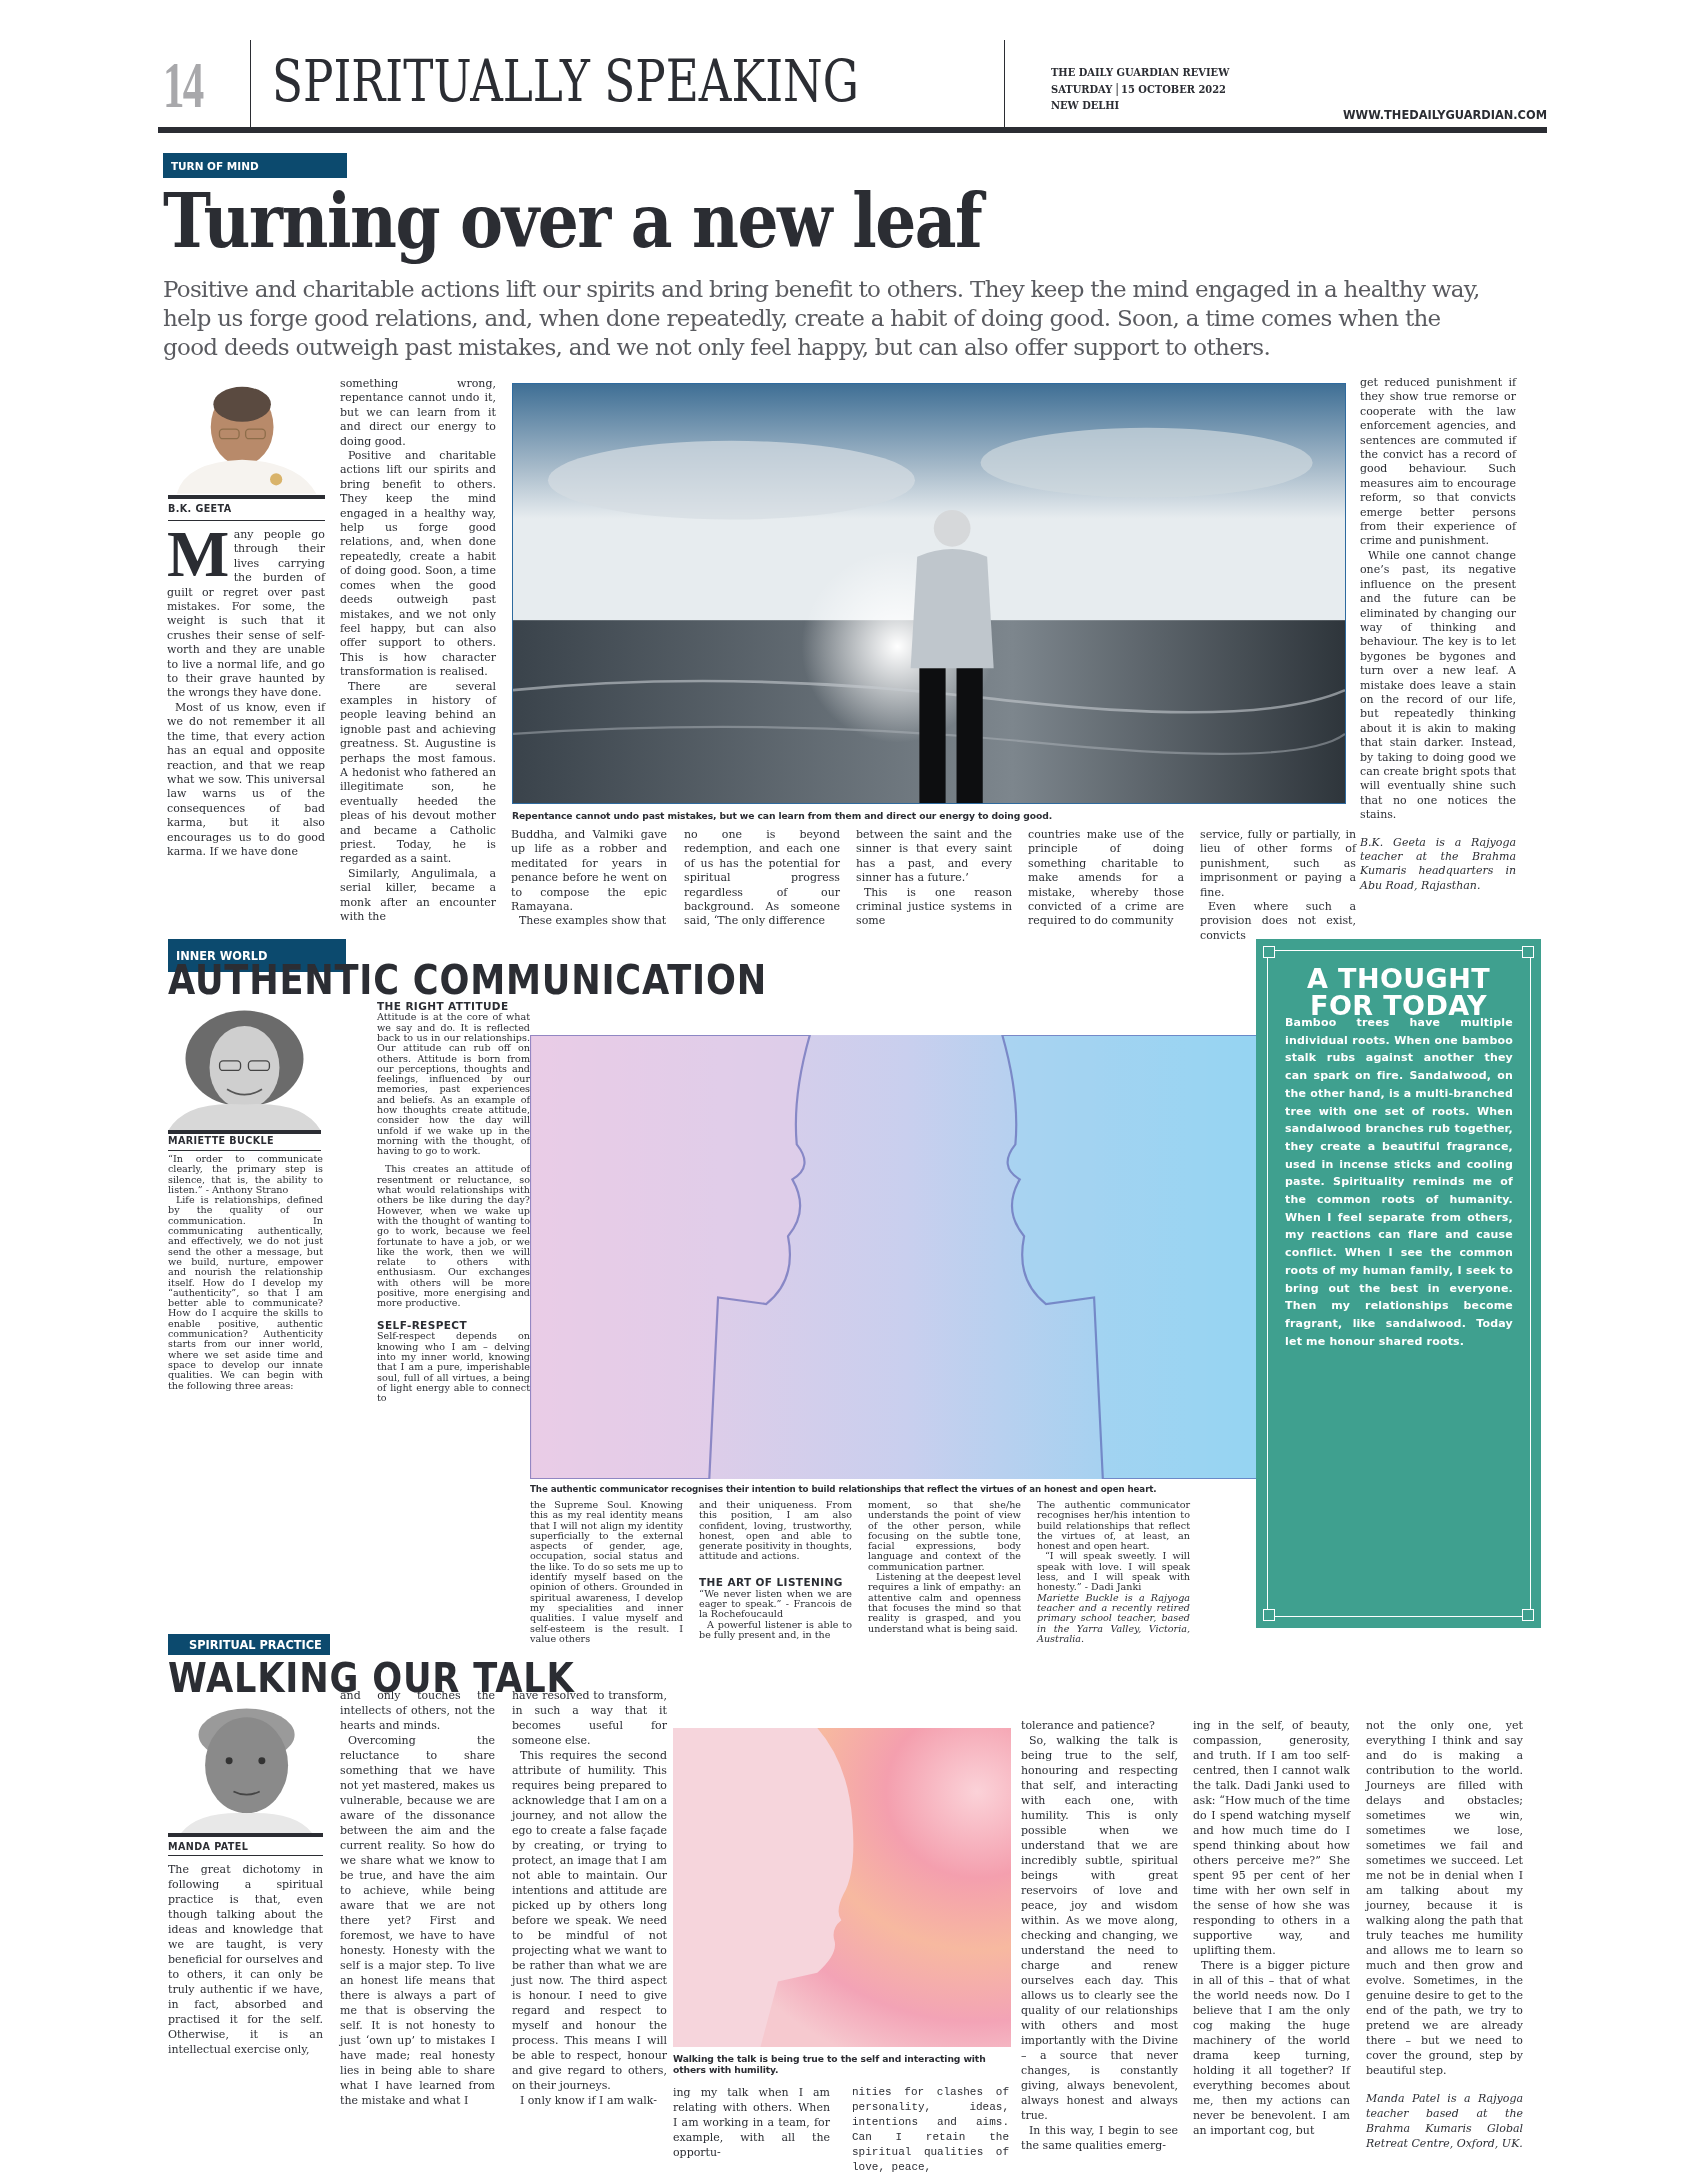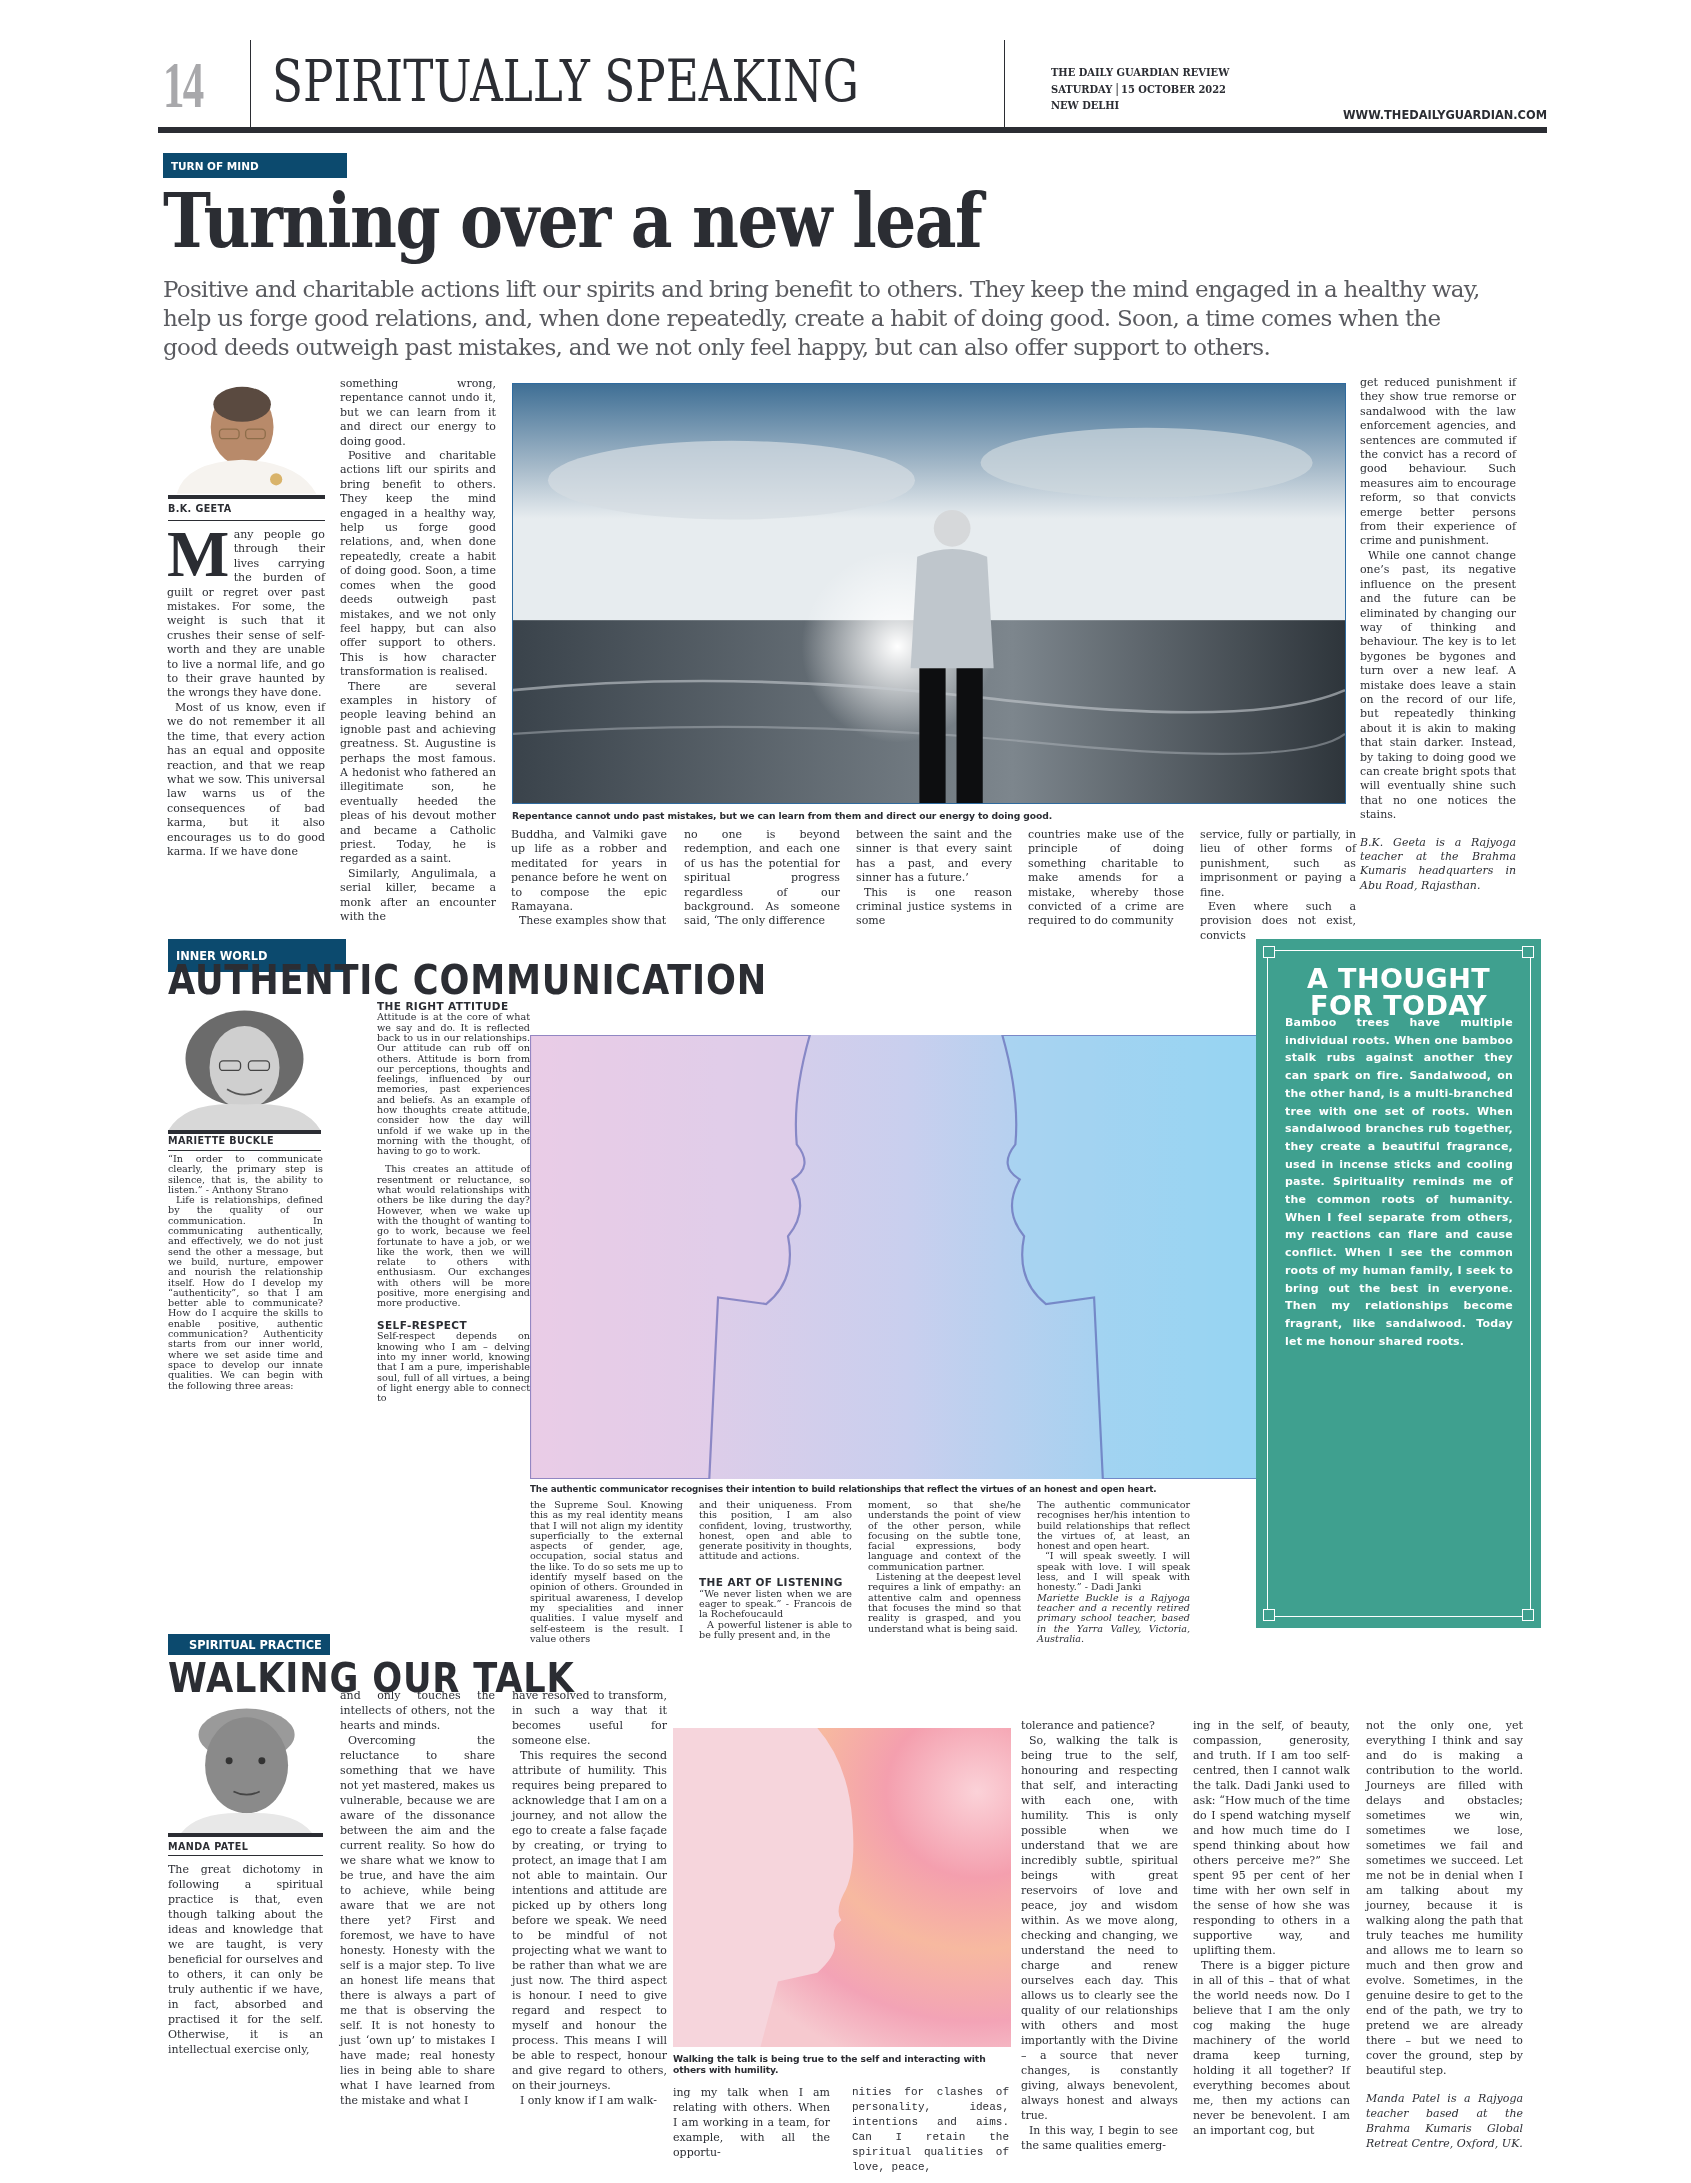--- a/index.html
+++ b/index.html
@@ -147,21 +147,21 @@
   <p>This is one reason criminal justice systems in some</p>
 </div>
 <div class="abs col" style="left:1028px; top:828px; width:156px;">
   <p class="noind">countries make use of the principle of doing something charitable to make amends for a mistake, whereby those convicted of a crime are required to do community</p>
 </div>
 <div class="abs col" style="left:1200px; top:828px; width:156px;">
   <p class="noind">service, fully or partially, in lieu of other forms of punishment, such as imprisonment or paying a fine.</p>
   <p>Even where such a provision does not exist, convicts</p>
 </div>
 <div class="abs col" style="left:1360px; top:376px; width:156px;">
-  <p class="noind">get reduced punishment if they show true remorse or sandalwood with the law enforcement agencies, and sentences are commuted if the convict has a record of good behaviour. Such measures aim to encourage reform, so that convicts emerge better persons from their experience of crime and punishment.</p>
+  <p class="noind">get reduced punishment if they show true remorse or cooperate with the law enforcement agencies, and sentences are commuted if the convict has a record of good behaviour. Such measures aim to encourage reform, so that convicts emerge better persons from their experience of crime and punishment.</p>
   <p>While one cannot change one’s past, its negative influence on the present and the future can be eliminated by changing our way of thinking and behaviour. The key is to let bygones be bygones and turn over a new leaf. A mistake does leave a stain on the record of our life, but repeatedly thinking about it is akin to making that stain darker. Instead, by taking to doing good we can create bright spots that will eventually shine such that no one notices the stains.</p>
   <p class="bio">B.K. Geeta is a Rajyoga teacher at the Brahma Kumaris headquarters in Abu Road, Rajasthan.</p>
 </div>
 
 <div class="abs kicker" style="left:168px; top:939px; width:162px; height:33px; font-size:11.4px;">
     <span>INNER WORLD</span>
   </div>
 <h2 class="abs headline2" style="left:168px; top:960px; margin:0;">AUTHENTIC COMMUNICATION</h2>
 
 <div class="abs portrait" style="left:168px; top:1006px; width:153px; height:125px; background:#ffffff;">

